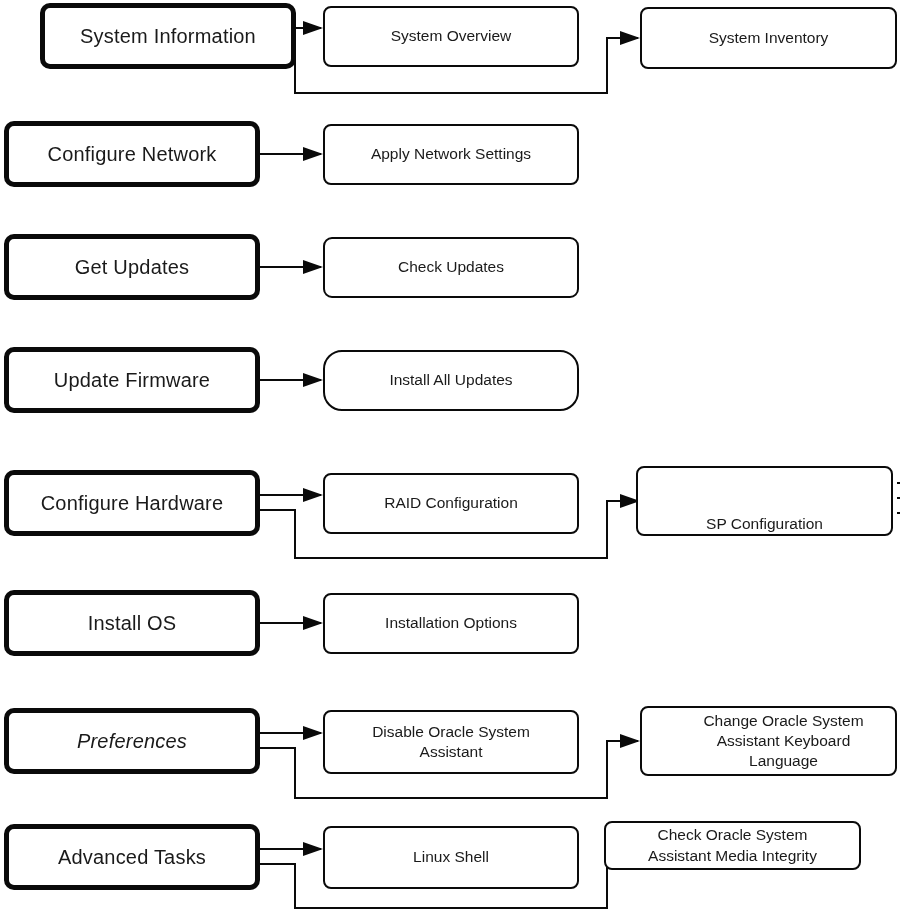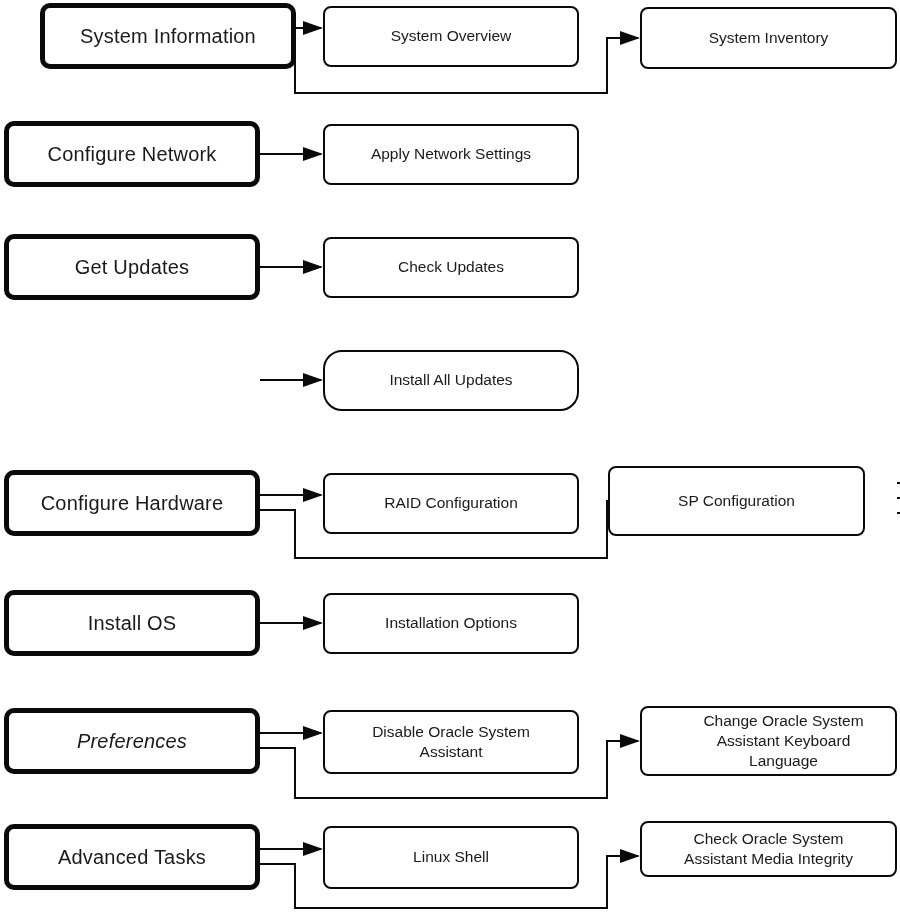--- a/index.html
+++ b/index.html
@@ -85,40 +85,43 @@
 
   <div class="box task" style="left:4px;top:3px;width:256px;height:66px;margin-left:36px;">
     <span class="lbl">System Information</span>
   </div>
   <div class="box task" style="left:4px;top:121px;width:256px;height:66px;justify-content:center;">
     <span class="lbl">Configure Network</span>
   </div>
   <div class="box task" style="left:4px;top:234px;width:256px;height:66px;">
     <span class="lbl">Get Updates</span>
   </div>
+  <div class="box task" style="left:4px;top:347px;width:256px;height:66px;">
+    <span class="lbl">Update Firmware</span>
+  </div>
   <div class="box task" style="left:4px;top:470px;width:256px;height:66px;">
     <span class="lbl">Configure Hardware</span>
   </div>
   <div class="box task" style="left:4px;top:590px;width:256px;height:66px;">
     <span class="lbl">Install OS</span>
   </div>
   <div class="box task" style="left:4px;top:708px;width:256px;height:66px;font-style:italic;">
     <span class="lbl">Preferences</span>
   </div>
   <div class="box task" style="left:4px;top:824px;width:256px;height:66px;">
     <span class="lbl">Advanced Tasks</span>
   </div>
 
   <div class="box sub" style="left:323px;top:6px;width:256px;height:61px;">
     <span class="lbl">System Overview</span>
   </div>
   <div class="box sub" style="left:323px;top:124px;width:256px;height:61px;">
     <span class="lbl">Apply Network Settings</span>
   </div>
-  <div class="box sub" style="left:323px;top:237px;width:256px;height:61px;">
+  <div class="box sub" style="left:323px;top:237px;width:256px;height:61px;border-radius:9px;">
     <span class="lbl">Check Updates</span>
   </div>
   <div class="box sub" style="left:323px;top:350px;width:256px;height:61px;border-radius:19px;">
     <span class="lbl">Install All Updates</span>
   </div>
   <div class="box sub" style="left:323px;top:473px;width:256px;height:61px;">
     <span class="lbl">RAID Configuration</span>
   </div>
   <div class="box sub" style="left:323px;top:593px;width:256px;height:61px;">
     <span class="lbl">Installation Options</span>
@@ -126,23 +129,23 @@
   <div class="box sub wrap2" style="left:323px;top:710px;width:256px;height:64px;">
     <span class="lbl">Disable Oracle System Assistant</span>
   </div>
   <div class="box sub" style="left:323px;top:826px;width:256px;height:63px;">
     <span class="lbl">Linux Shell</span>
   </div>
 
   <div class="box sub" style="left:640px;top:7px;width:257px;height:62px;">
     <span class="lbl">System Inventory</span>
   </div>
-  <div class="box sub" style="left:608px;top:466px;width:257px;height:70px;">
+  <div class="box sub" style="left:636px;top:466px;width:257px;height:70px;align-items:flex-end;">
     <span class="lbl">SP Configuration</span>
   </div>
   <div class="box sub wrap2" style="left:640px;top:706px;width:257px;height:70px;padding-left:30px;">
     <span class="lbl">Change Oracle System Assistant Keyboard Language</span>
   </div>
-  <div class="box sub wrap2" style="left:640px;top:821px;width:257px;height:56px;">
+  <div class="box sub wrap2" style="left:604px;top:821px;width:257px;height:49px;">
     <span class="lbl">Check Oracle System Assistant Media Integrity</span>
   </div>
 
 </div>
 
 </body></html>

